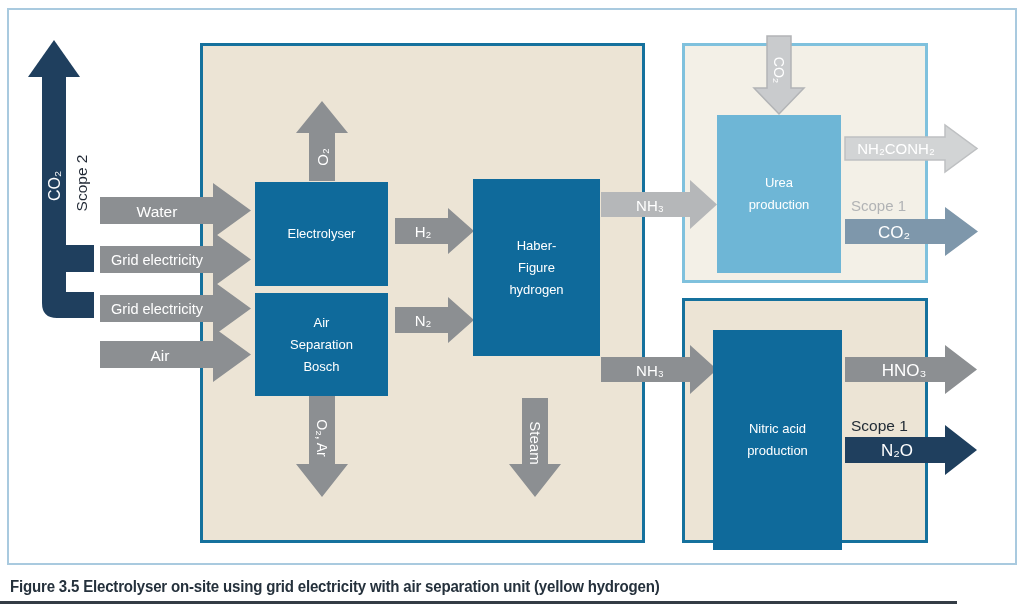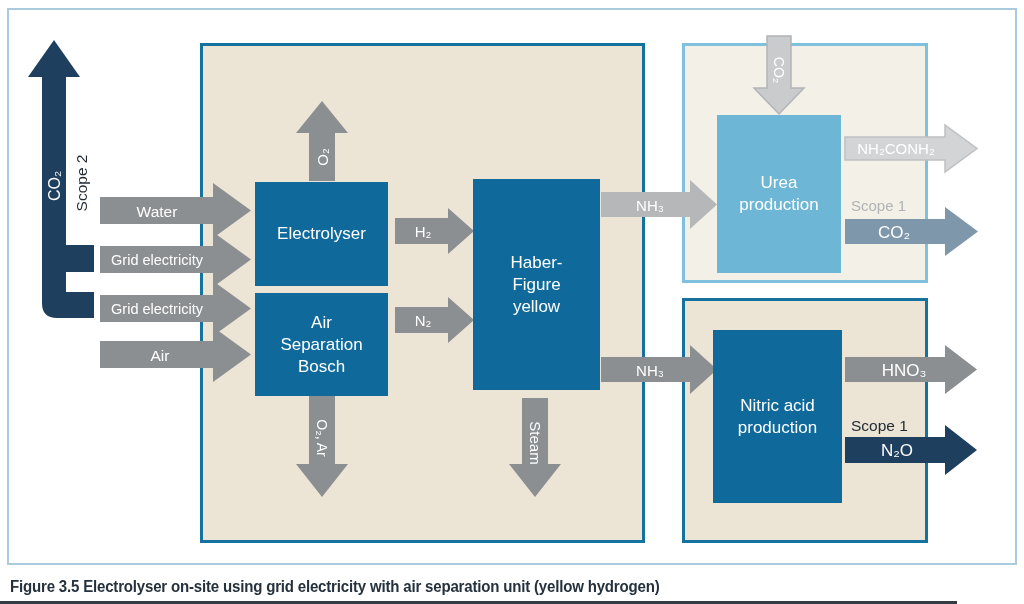--- a/index.html
+++ b/index.html
@@ -6,28 +6,28 @@
   .canvas{
     position:relative;width:1024px;height:604px;background:#ffffff;
     font-family:"Liberation Sans","DejaVu Sans",sans-serif;overflow:hidden;
   }
   .abs{position:absolute;box-sizing:border-box;}
   .frame{left:7px;top:8px;width:1010px;height:557px;border:2px solid #a9cadf;}
   .main-box{left:200px;top:43px;width:445px;height:500px;background:#ece4d5;border:3px solid #15719d;}
   .urea-outer{left:682px;top:43px;width:246px;height:240px;background:#f3f0e7;border:3px solid #7fc1dd;}
   .nitric-outer{left:682px;top:298px;width:246px;height:245px;background:#ece4d5;border:3px solid #15719d;}
   .proc-box{display:flex;flex-direction:column;align-items:center;justify-content:center;
-    color:#ffffff;font-size:17px;line-height:22px;text-align:center;z-index:3;}
+    color:#ffffff;font-size:13px;line-height:22px;text-align:center;z-index:3;}
   .blue{background:#0f6a9b;}
   .lblue{background:#6eb6d6;}
   .electrolyser{left:255px;top:182px;width:133px;height:104px;}
   .asu{left:255px;top:293px;width:133px;height:103px;}
-  .haber{left:473px;top:179px;width:127px;height:211px;}
+  .haber{left:473px;top:179px;width:127px;height:177px;}
   .urea-inner{left:717px;top:115px;width:124px;height:158px;}
-  .nitric-inner{left:713px;top:330px;width:129px;height:173px;}
+  .nitric-inner{left:713px;top:330px;width:129px;height:220px;}
   svg.overlay{position:absolute;left:0;top:0;width:1024px;height:604px;z-index:2;}
   svg.overlay text{font-family:"Liberation Sans","DejaVu Sans",sans-serif;}
   .caption{left:10px;top:578px;width:990px;font-size:16px;font-weight:bold;color:#25313c;
     letter-spacing:-0.2px;transform:scaleX(0.94);transform-origin:left center;white-space:nowrap;}
   .bottom-rule{left:0;top:601px;width:957px;height:3px;background:#343c45;}
   .w{fill:#ffffff;}
 </style>
 </head>
 <body>
 
@@ -103,21 +103,21 @@
 
   <div class="abs proc-box blue asu">
     <span>Air</span>
     <span>Separation</span>
     <span>Bosch</span>
   </div>
 
   <div class="abs proc-box blue haber">
     <span>Haber-</span>
     <span>Figure</span>
-    <span>yellow</span>
+    <span>hydrogen</span>
   </div>
 
   <div class="abs proc-box lblue urea-inner">
     <span>Urea</span>
     <span>production</span>
   </div>
 
   <div class="abs proc-box blue nitric-inner">
     <span>Nitric acid</span>
     <span>production</span>

